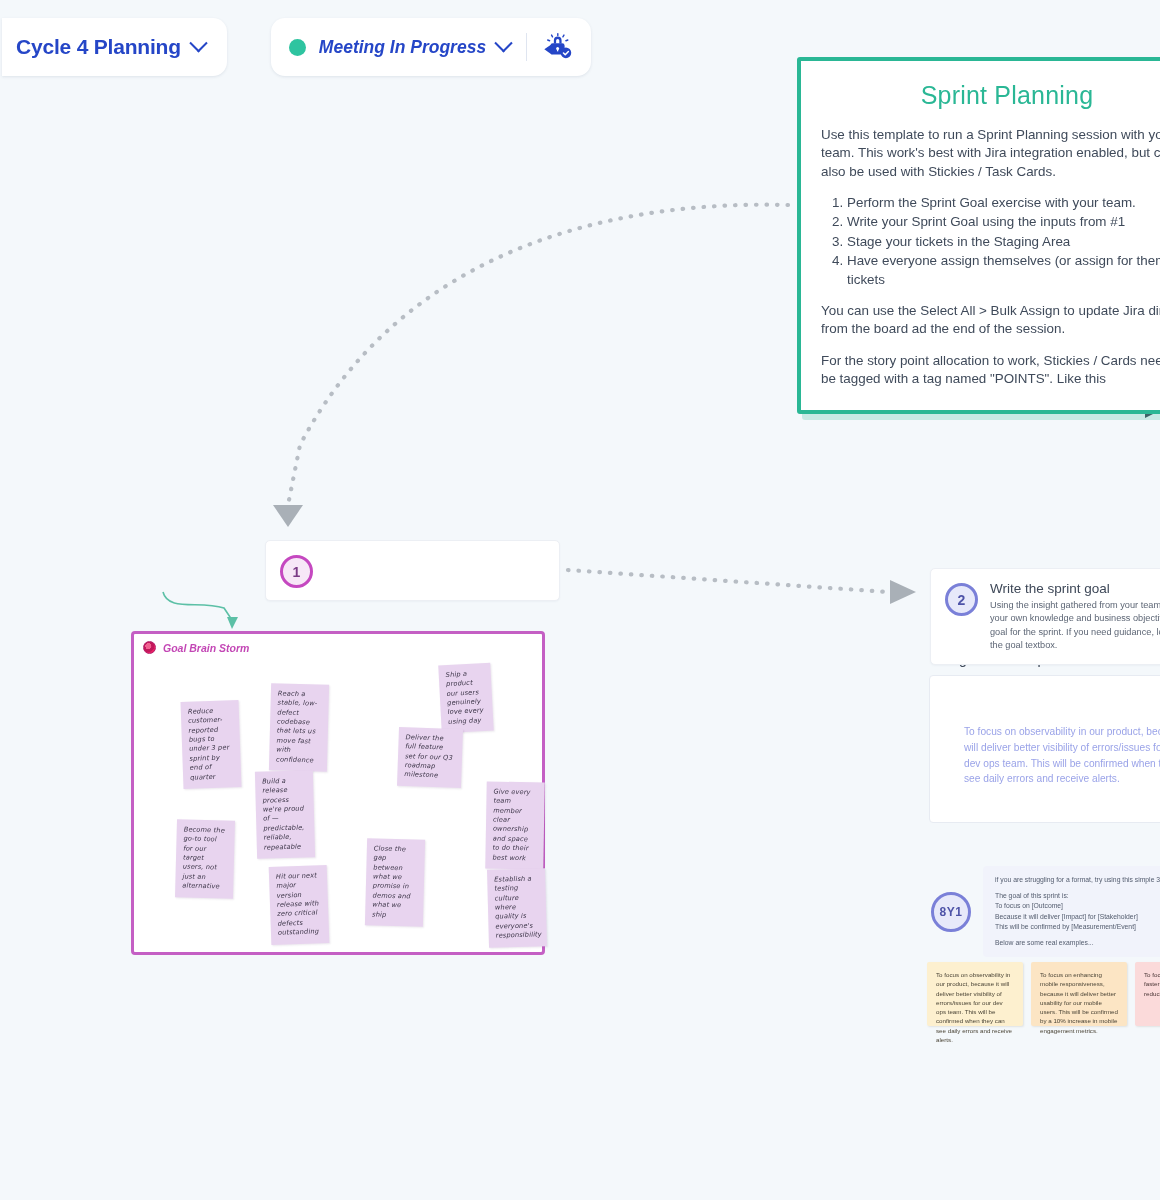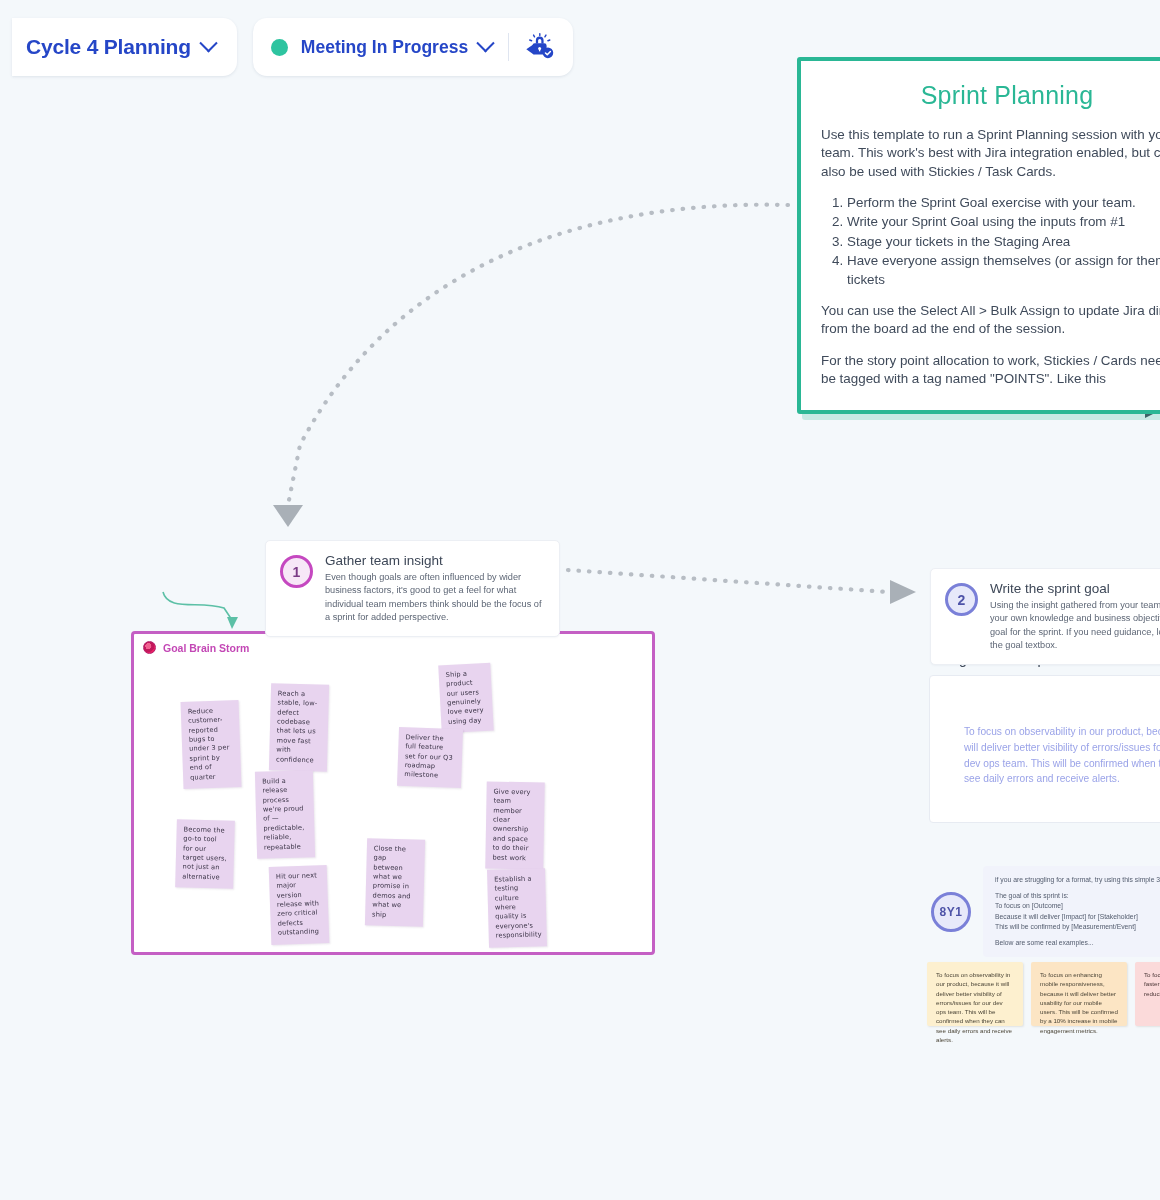--- a/index.html
+++ b/index.html
@@ -7,30 +7,30 @@
   body {
     width:1160px; height:1200px;
     background:#f4f8fb;
     font-family:"Liberation Sans", sans-serif;
     position:relative;
     overflow:hidden;
   }
   .canvas { position:absolute; inset:0; }
 
   
-  .toolbar { position:absolute; top:18px; left:12px; display:flex; align-items:stretch; gap:0; z-index:40; }
+  .toolbar { position:absolute; top:18px; left:2px; display:flex; align-items:stretch; gap:12px; z-index:40; }
   .tb-pill {
     background:#ffffff;
     border-radius:0 14px 14px 0;
     display:flex; align-items:center;
     box-shadow:0 1px 3px rgba(30,50,90,.10);
     height:58px;
   }
   .tb-pill.first { padding:0 22px 0 14px; }
-  .tb-pill.second { margin-left:16px; border-radius:14px; padding:0 16px 0 18px; }
+  .tb-pill.second { margin-left:32px; border-radius:14px; padding:0 16px 0 18px;font-style:italic; }
   .tb-title {
     color:#2546c7; font-size:21px; font-weight:700; letter-spacing:-.2px; white-space:nowrap;
   }
   .chev { width:13px; height:13px; margin-left:11px; border-right:2.4px solid #2546c7; border-bottom:2.4px solid #2546c7; transform:rotate(45deg) translate(-3px,-3px); flex:0 0 auto; }
   .status-dot { width:17px; height:17px; border-radius:50%; background:#2ec4a0; margin-right:13px; }
   .tb-status { color:#2546c7; font-size:17.5px; font-weight:700; white-space:nowrap; }
   .tb-sep { width:1px; height:28px; background:#dfe5f0; margin:0 14px 0 16px; }
   .lock-icon { width:34px; height:34px; display:block; }
 
   
@@ -73,22 +73,22 @@
   }
   .step-num.pink { background:#f7e7f7; border:3px solid #c548c0; color:#7b3b86; }
   .step-num.blue { background:#e7e9fa; border:3px solid #7a80d8; color:#4e53a8; }
   .step-title { font-size:13.5px; color:#3d4757; margin:0 0 3px; font-weight:400; }
   .step-desc { font-size:9.2px; color:#5d6675; line-height:1.45; }
   #step1 { left:265px; top:540px; width:295px; }
   #step2 { left:930px; top:568px; width:300px; }
 
   
   .board {
-    position:absolute; left:131px; top:631px; width:524px; height:324px;
-    background:#fff; border:3px solid #c45fc4; border-radius:4px; z-index:10;
+    position:absolute; left:131px; top:631px; width:414px; height:324px;
+    background:#fff; border:3px solid #c45fc4; border-radius:4px; z-index:10;font-style:italic;
   }
   .board-head { display:flex; align-items:center; gap:7px; padding:7px 9px; }
   .board-avatar { width:13px; height:13px; border-radius:50%; background:radial-gradient(circle at 40% 38%, #f06292 0 32%, #c2185b 33% 60%, #e91e63 61% 100%); border:1.2px solid #b3216b; flex:0 0 auto; }
   .board-title { color:#c347b5; font-size:10.5px; font-weight:700; }
   .sticky {
     position:absolute; background:#e8d4ef; color:#3a3346;
     font-family:"DejaVu Sans", sans-serif; font-size:6.6px; line-height:1.42;
     padding:6px 7px; letter-spacing:.15px;
     box-shadow:1px 1px 2px rgba(60,30,80,.10);
   }
@@ -191,24 +191,20 @@
         <li>Have everyone assign themselves (or assign for them) tickets</li>
       </ol>
       <p>You can use the Select All &gt; Bulk Assign to update Jira directly from the board ad the end of the session.</p>
       <p class="last">For the story point allocation to work, Stickies / Cards need to be tagged with a tag named "POINTS".  Like this</p>
     </div>
   </div>
 
 
   <div class="step-card" id="step1">
     <div class="step-num pink">1</div>
-    <div>
-      <div class="step-title">Gather team insight</div>
-      <div class="step-desc">Even though goals are often influenced by wider business factors, it's good to get a feel for what individual team members think should be the focus of a sprint for added perspective.</div>
-    </div>
   </div>
 
   <div class="step-card" id="step2">
     <div class="step-num blue">2</div>
     <div>
       <div class="step-title">Write the sprint goal</div>
       <div class="step-desc">Using the insight gathered from your team, as well as your own knowledge and business objectives. write a goal for the sprint.  If you need guidance, look below the goal textbox.</div>
     </div>
   </div>
 

